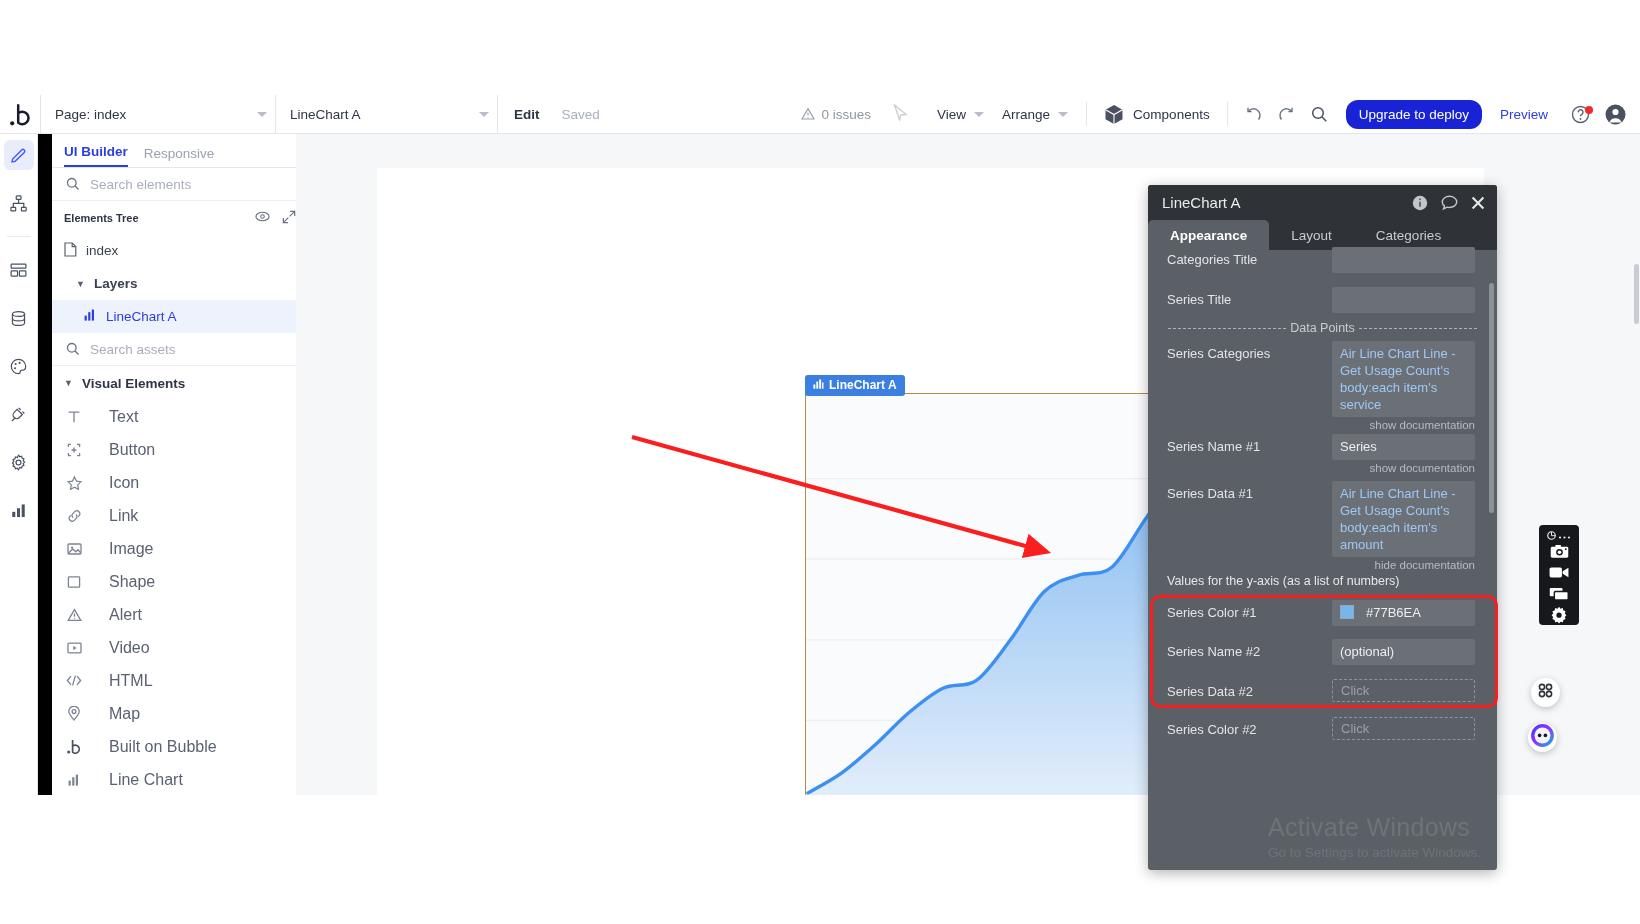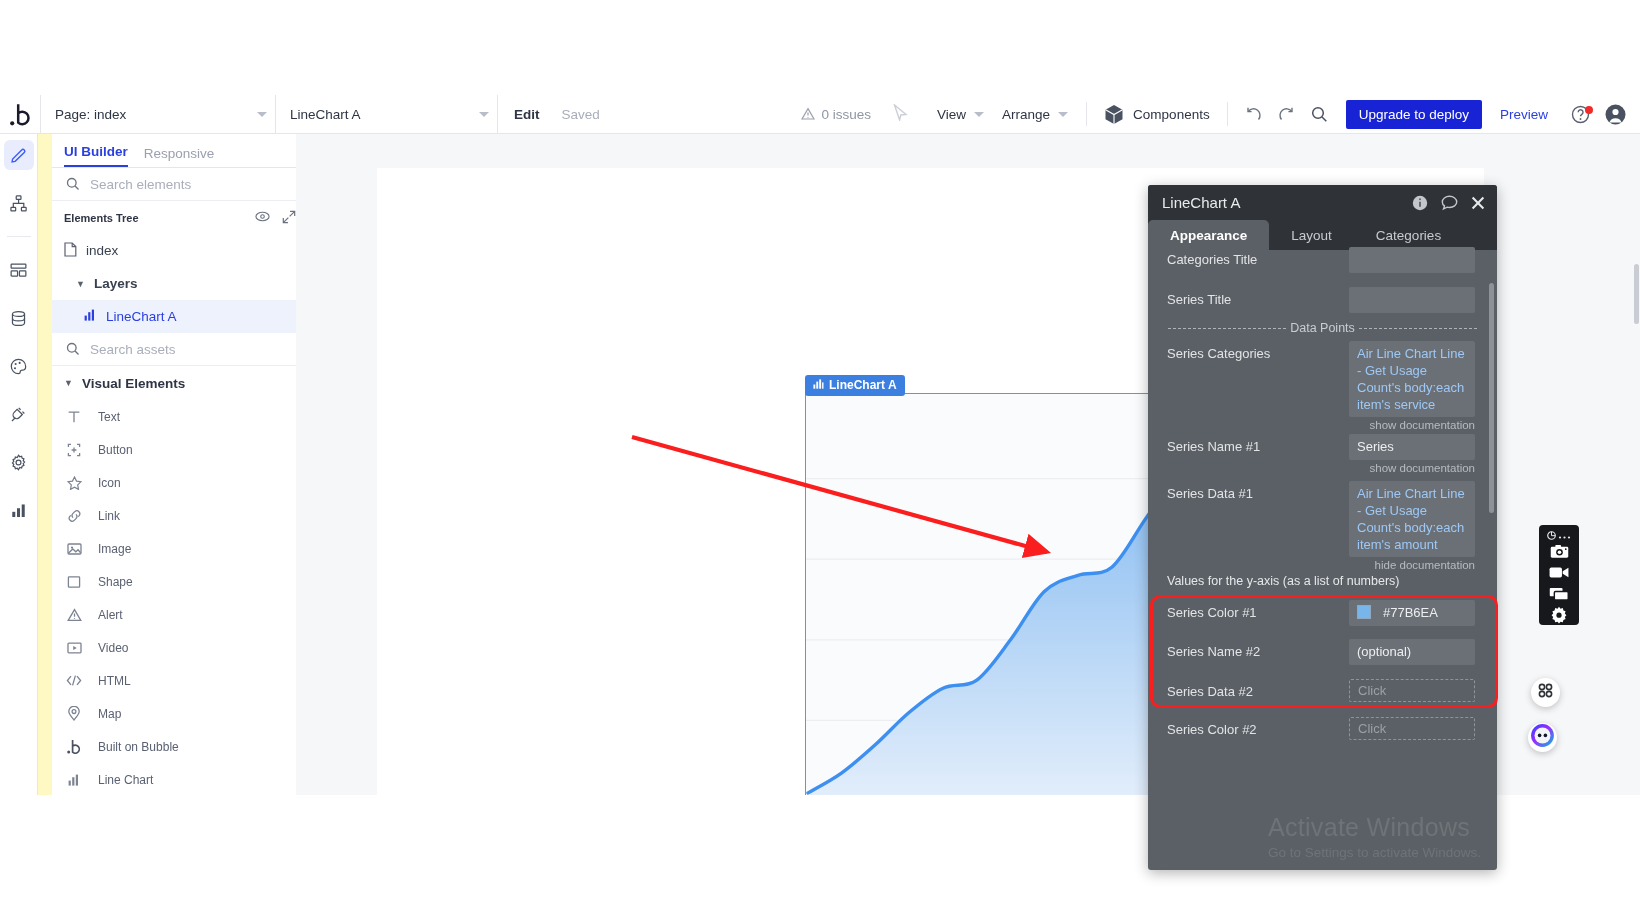--- a/index.html
+++ b/index.html
@@ -7,21 +7,21 @@
   body {
     width:1640px; height:924px;
     background:#ffffff;
     font-family:"Liberation Sans", sans-serif;
     overflow:hidden;
     position:relative;
   }
   
   #app {
     position:absolute; left:0; top:95px; width:1640px; height:700px;
-    background:#fef9c3;
+    background:#000000;
   }
   
   .toolbar {
     position:absolute; left:0; top:0; width:1640px; height:39px;
     background:#ffffff; border-bottom:1px solid #e4e6ec;
     display:flex; align-items:center;
   }
   .tb-logo {
     width:40px; height:39px; display:flex; align-items:center; justify-content:center;
     font-size:22px; font-weight:700; color:#1a1a2e; letter-spacing:-1px;
@@ -55,21 +55,21 @@
     padding:0 9px; height:39px;
   }
   .tb-div { width:1px; height:24px; background:#e4e6ec; margin:0 9px; }
   .tb-comp {
     display:flex; align-items:center; gap:9px; font-size:13.5px; color:#2f3545;
     padding:0 8px;
   }
   .tb-ico { padding:0 8px; display:flex; align-items:center; }
   .tb-upgrade {
     background:#1723d5; color:#fff; font-size:13.5px; font-weight:500;
-    padding:7px 13px; border:none; border-radius:2px; margin:0 4px 0 10px;
+    padding:7px 13px; border:none; border-radius:12px; margin:0 4px 0 10px;
     cursor:pointer; white-space:nowrap;
   }
   .tb-preview { color:#2a3fe0; font-size:13.5px; padding:0 14px; }
   .tb-help { position:relative; padding:0 9px; display:flex; align-items:center; }
   .tb-help .dot {
     position:absolute; top:1px; right:6px; width:8px; height:8px;
     border-radius:50%; background:#ef2b2b;
   }
   .tb-avatar { padding:0 14px 0 6px; display:flex; align-items:center; }
 
@@ -121,22 +121,22 @@
   .tree-row.ind3 { padding-left:32px; }
   .tree-row.selected { background:#eef2fd; color:#2a3fe0; }
   .tree-row.selected .tl { color:#2a3fe0; }
   .tw { font-weight:700; }
   .caret-d { color:#5b6170; font-size:9px; }
   .lp-sec-head {
     height:34px; display:flex; align-items:center; gap:9px; padding-left:12px;
     font-size:13.5px; font-weight:700; color:#2f3545;
   }
   .el-row {
-    height:33px; display:flex; align-items:center; gap:16px; padding-left:14px;
-    font-size:12px; color:#5a6171;
+    height:33px; display:flex; align-items:center; gap:27px; padding-left:14px;
+    font-size:16px; color:#5a6171;
   }
   .el-ico { width:16px; display:flex; align-items:center; justify-content:center; color:#7c8392; }
   .lp-scroll {
     position:absolute; right:1px; top:320px; width:4px; height:225px;
     background:#c6cad4; border-radius:2px;
   }
 
   
   .canvas {
     position:absolute; left:296px; top:39px; right:0; height:661px;
@@ -184,21 +184,21 @@
   }
   .pp-body { position:relative; padding:2px 0 0; }
   .prow {
     display:flex; align-items:flex-start; padding:5px 22px 0 19px;
     min-height:24px;
     gap:32px;
   }
   .plabel { width:133px; color:#e2e4e6; padding-top:5px; flex-shrink:0; }
   .pfield {
     flex:1; background:#6b7076; min-height:26px; border-radius:2px;
-    padding:4px 8px; color:#eceef0; line-height:17px;margin-left:17px;
+    padding:4px 8px; color:#eceef0; line-height:17px;
   }
   .pfield.empty { background:#6b7076; }
   .pfield.dyn { color:#9ec8f5; background:#6b7076; }
   .pfield.dashed { background:transparent; border:1px dashed #8e949b; color:#9ba0a7; min-height:22px; padding:2px 8px; }
   .pdoc { text-align:right; color:#b6bbc1; font-size:11.5px; padding:2px 22px 1px 0; }
   .psep {
     display:flex; align-items:center; justify-content:center; gap:4px;
     color:#c9cdd2; padding:8px 20px 6px; font-size:12.5px; white-space:nowrap;
     overflow:hidden;
   }

